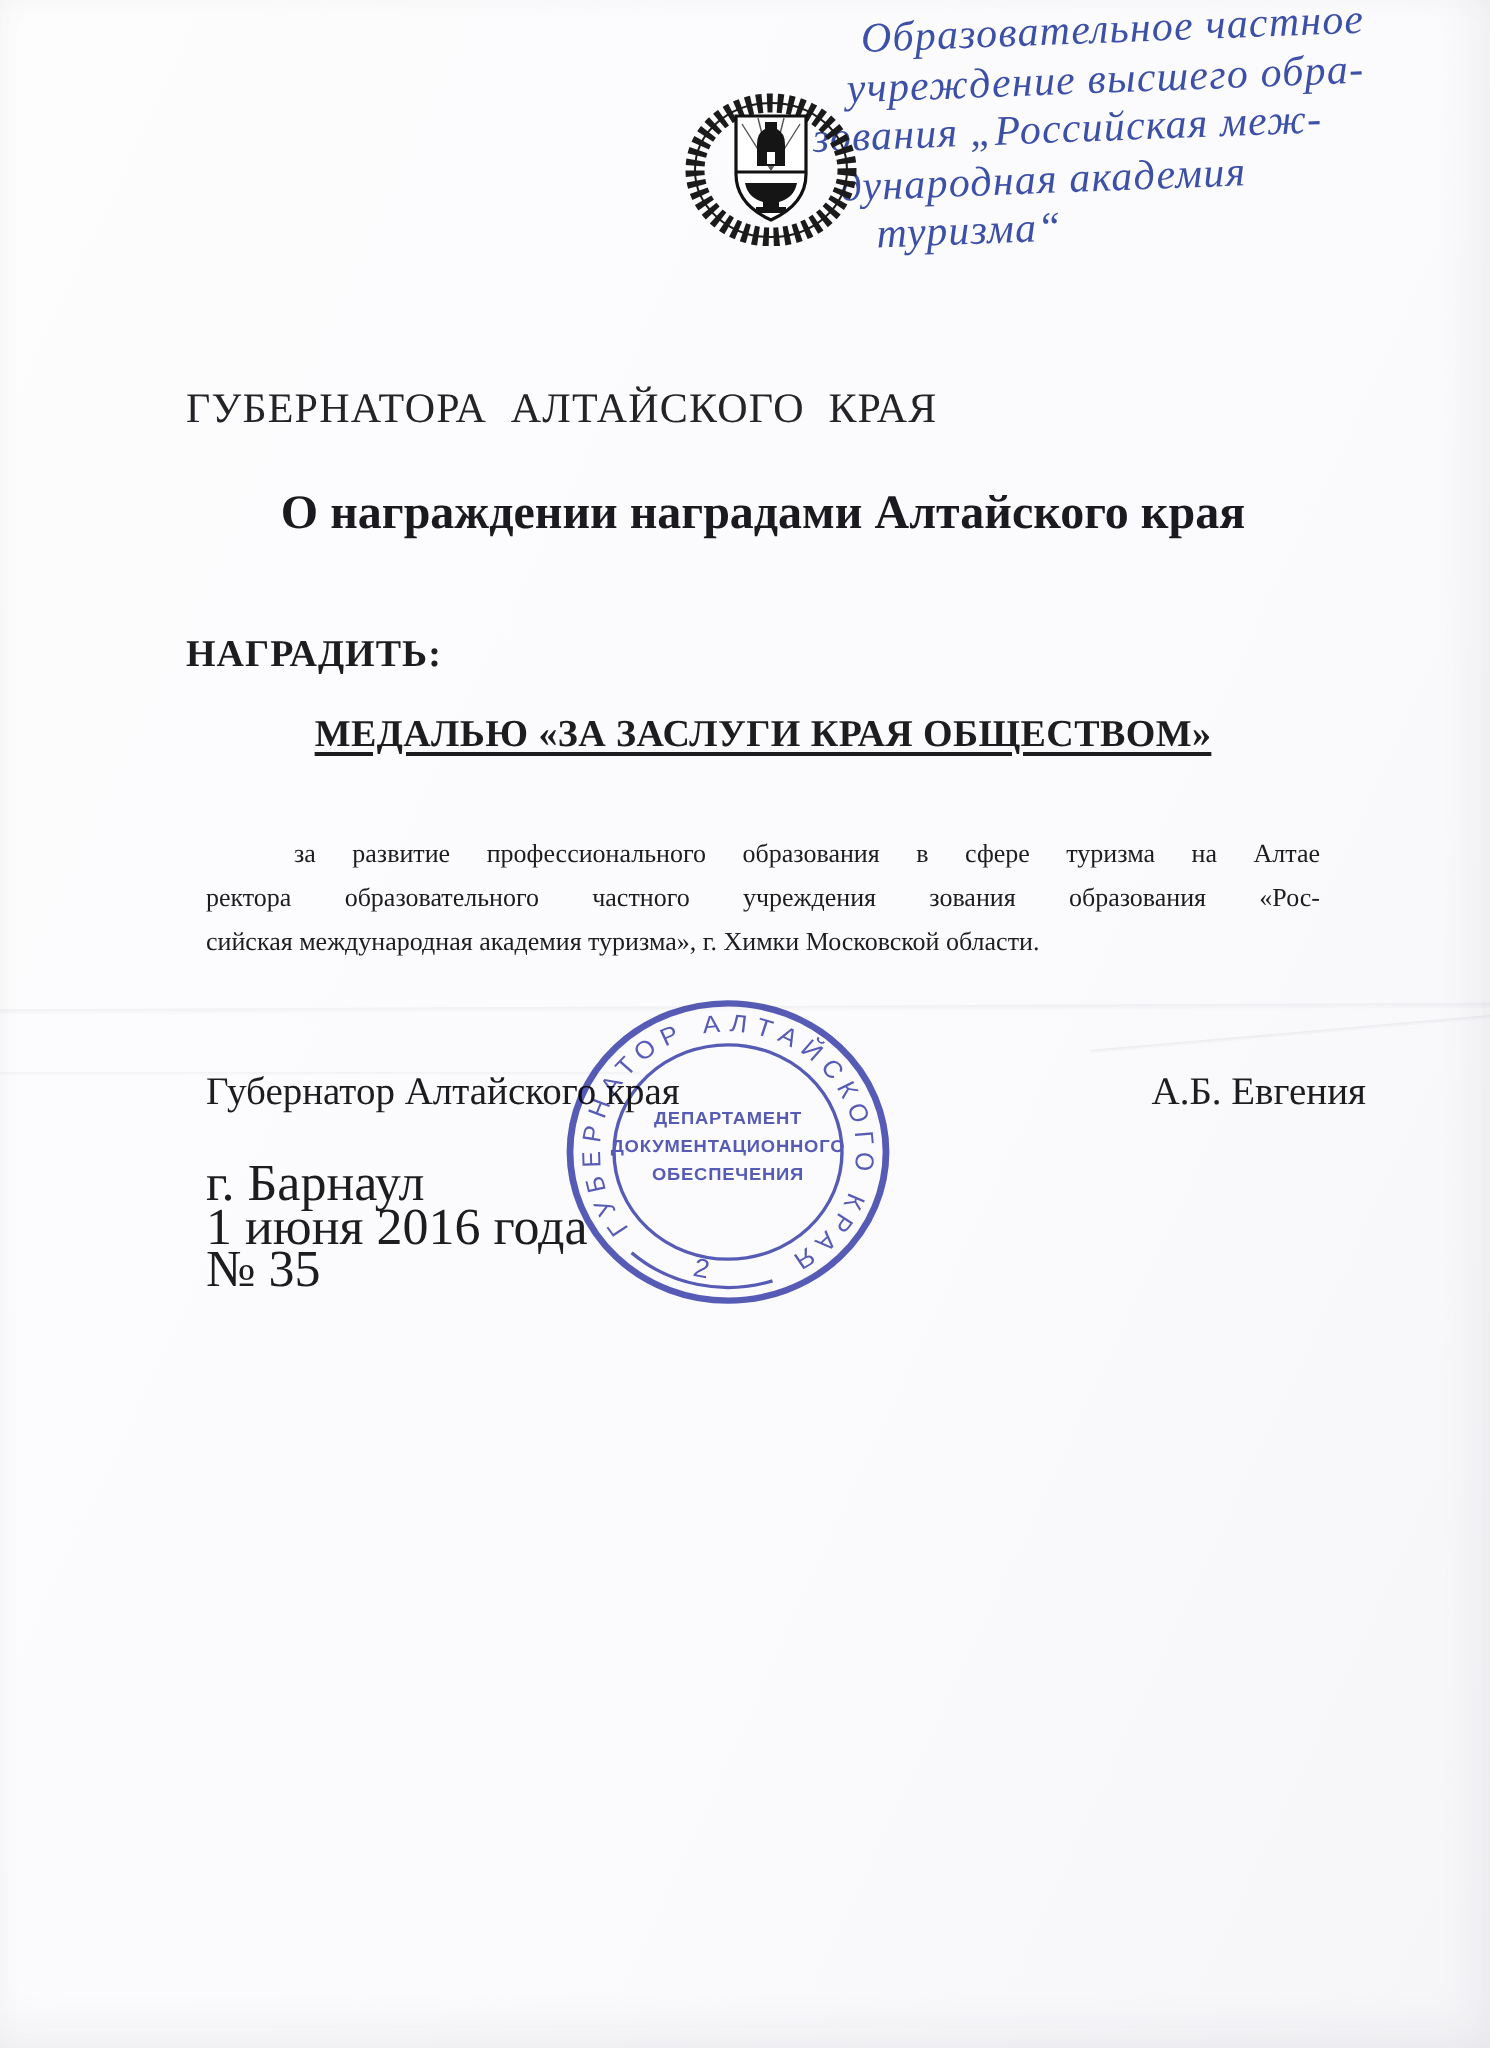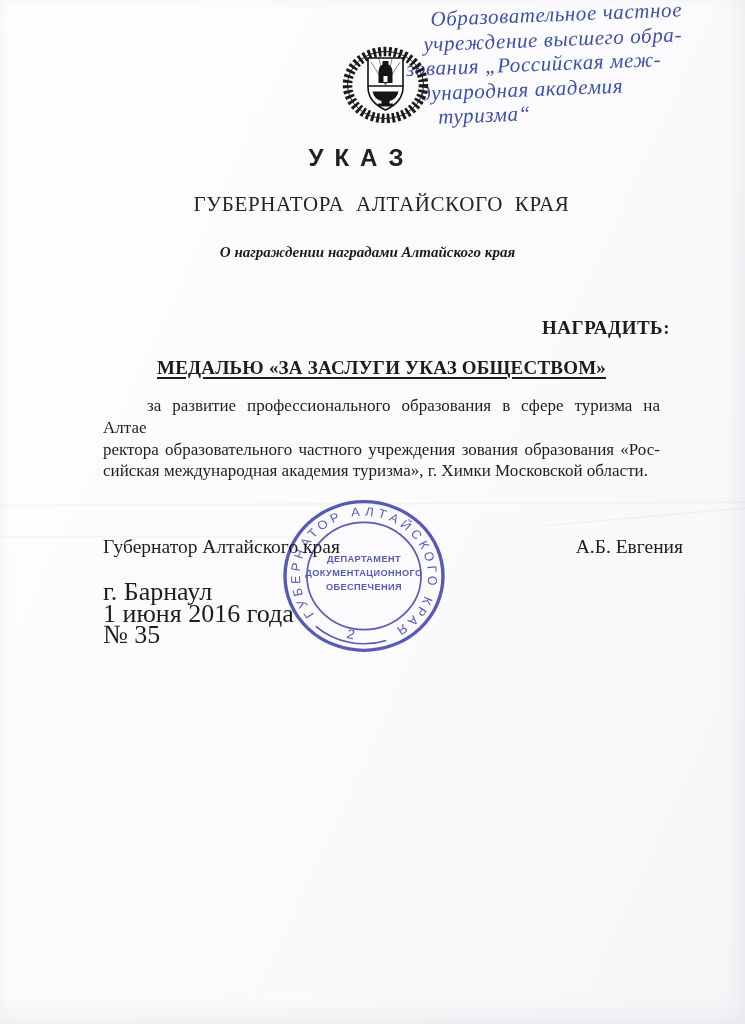--- a/index.html
+++ b/index.html
@@ -32,37 +32,37 @@
   .handwriting .hl:nth-child(5){margin-left:30px;}
 
   .emblem{position:absolute;left:342px;top:46px;width:87px;height:77px;}
 
   .doc-title{
     position:absolute;left:0;top:144px;width:712px;text-align:center;
     font-family:"Liberation Sans",sans-serif;font-weight:bold;font-size:24px;
     letter-spacing:11px;text-indent:11px;color:#202024;
   }
   .doc-subtitle{
-    position:absolute;left:93px;top:192px;width:577px;text-align:center;
+    position:absolute;left:93px;top:192px;width:577px;
     font-size:21px;letter-spacing:.6px;word-spacing:6px;color:#232328;
   }
   .doc-subject{
-    position:absolute;left:79px;top:244px;width:577px;text-align:center;
-    font-weight:bold;font-size:15px;color:#1b1b1f;font-style:italic;
+    position:absolute;left:93px;top:244px;width:577px;text-align:center;
+    font-weight:bold;font-size:24px;color:#1b1b1f;
   }
   .doc-directive{
-    position:absolute;left:93px;top:317px;width:577px;text-align:right;
+    position:absolute;left:93px;top:317px;width:577px;text-align:left;
     font-weight:bold;font-size:19px;letter-spacing:.5px;
   }
   .doc-award{
     position:absolute;left:93px;top:357px;width:577px;text-align:center;
     font-weight:bold;font-size:19px;letter-spacing:.2px;
     text-decoration:underline;text-underline-offset:3px;text-decoration-thickness:1.5px;
   }
-  .doc-body{position:absolute;left:103px;top:395px;width:557px;font-size:17px;line-height:21.8px;}
+  .doc-body{position:absolute;left:103px;top:416px;width:557px;font-size:13px;line-height:21.8px;}
   .doc-body .bline{text-align:justify;text-align-last:justify;}
   .doc-body .bline:first-child{text-indent:44px;}
   .doc-body .bline:last-child{text-align-last:left;}
 
   .sig-row{
     position:absolute;left:103px;top:536px;width:580px;
     display:flex;justify-content:space-between;font-size:19.5px;
   }
   .requisite{position:absolute;left:103px;font-size:26px;}
   .req-place{top:577px;}
@@ -98,25 +98,24 @@
       <line x1="43.5" y1="39" x2="37" y2="13"></line>
       <line x1="43.5" y1="39" x2="50" y2="13"></line>
       <line x1="43.5" y1="39" x2="58" y2="16"></line>
     </g>
     <path d="M36.5 37 V 26 Q 36.5 20.5 40.5 18.5 L 40.5 15 H 46.5 L 46.5 18.5 Q 50.5 20.5 50.5 26 V 37 Z" fill="#151515"></path>
     <rect x="41.5" y="30" width="4" height="6" fill="#ffffff"></rect>
     <line x1="26" y1="40" x2="61" y2="40" stroke="#111" stroke-width="1.4"></line>
     <path d="M30.5 45.5 H 56.5 Q 55 53 47.5 55 L 47.5 57.5 H 51 V 60.5 H 36 V 57.5 H 39.5 L 39.5 55 Q 32 53 30.5 45.5 Z" fill="#151515"></path>
   </svg>
 
-  <div class="doc-title">УКАЗ</div>
   <div class="doc-subtitle">ГУБЕРНАТОРА АЛТАЙСКОГО КРАЯ</div>
   <div class="doc-subject">О награждении наградами Алтайского края</div>
   <div class="doc-directive">НАГРАДИТЬ:</div>
-  <div class="doc-award">МЕДАЛЬЮ «ЗА ЗАСЛУГИ УКАЗ ОБЩЕСТВОМ»</div>
+  <div class="doc-award">МЕДАЛЬЮ «ЗА ЗАСЛУГИ КРАЯ ОБЩЕСТВОМ»</div>
 
   <div class="doc-body">
     <div class="bline">за развитие профессионального образования в сфере туризма на Алтае</div>
     <div class="bline">ректора образовательного частного учреждения зования образования «Рос-</div>
     <div class="bline">сийская международная академия туризма», г. Химки Московской области.</div>
   </div>
 
   <div class="sig-row">
     <span>Губернатор Алтайского края</span>
     <span>А.Б. Евгения</span>

